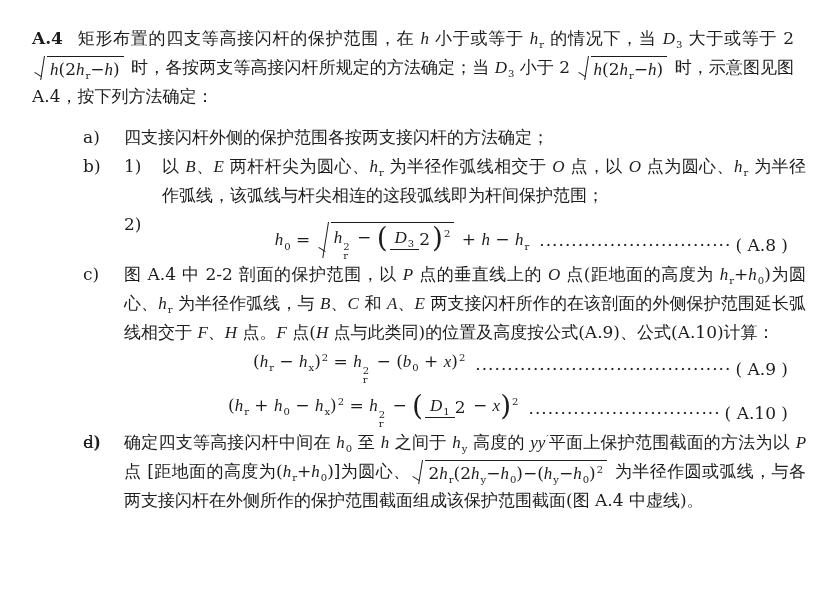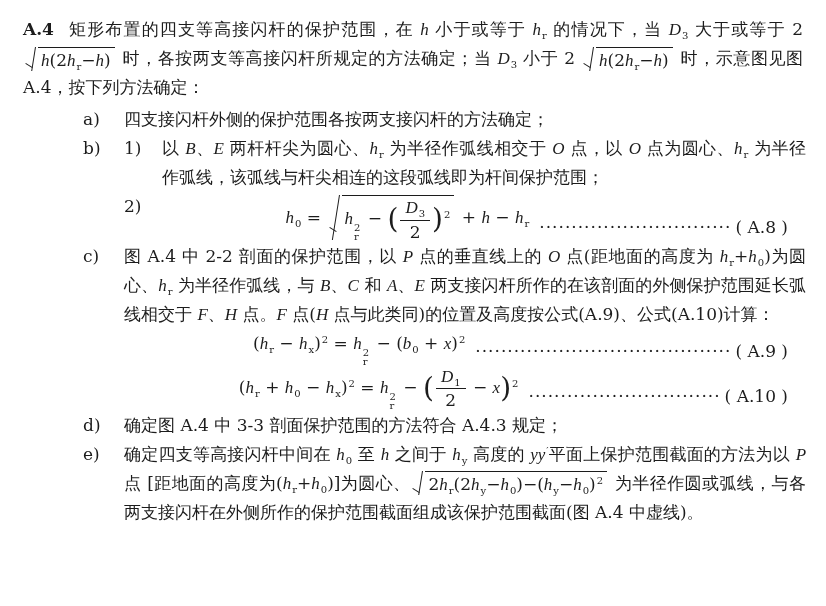--- a/index.html
+++ b/index.html
@@ -2,21 +2,21 @@
 <html><head>
 <meta charset="utf-8">
 <style>
   html,body{margin:0;padding:0;background:#ffffff;}
   body{
     width:826px;height:606px;overflow:hidden;box-sizing:border-box;
     padding:12px 20px 0 20px;
     font-family:"DejaVu Serif","Liberation Serif",serif;
     font-size:17px;line-height:29px;color:#1c1c1c;
   }
-  .intro{margin:3px;text-align:justify;}
+  .intro{margin:12px;text-align:justify;}
   .secnum{font-weight:bold;margin-right:14px;}
   .item{position:relative;text-align:justify;margin:0;}
   .l1{padding-left:104px;}
   .l1 > .label{position:absolute;left:63px;top:0;}
   .l2{padding-left:142px;}
   .l2 > .label{position:absolute;left:104px;top:0;}
   
   .var{font-family:"Liberation Serif","DejaVu Serif",serif;font-style:italic;}
   sub,sup{font-size:10px;line-height:0;}
   sub{vertical-align:-4px;margin-left:1px;}
@@ -27,21 +27,21 @@
   .ss span{display:block;}
   
   .sqrt{display:inline-flex;vertical-align:middle;margin:0 2px;}
   .sqrt-sign{position:relative;width:13px;align-self:stretch;flex:none;}
   .sqrt-sign::before{content:"";position:absolute;right:2px;top:0;bottom:2px;width:0;
       border-right:1.6px solid currentColor;transform:skewX(-9deg);transform-origin:top right;}
   .sqrt-sign::after{content:"";position:absolute;left:0;bottom:26%;width:8px;height:0;
       border-top:1.6px solid currentColor;transform:rotate(32deg);}
   .sqrt-body{border-top:1.6px solid currentColor;padding:1px 4px 0 3px;line-height:1.35;}
   
-  .frac{display:inline-flex;flex-direction:column;align-items:center;
+  .frac{display:inline-flex;flex-direction:row;align-items:center;
       vertical-align:middle;margin:0 2px;line-height:1.2;}
   .frac .num{border-bottom:1.5px solid currentColor;padding:0 5px 1px 5px;display:block;}
   .frac .den{padding-top:1px;display:block;}
   .bp{font-size:165%;line-height:1;vertical-align:middle;font-weight:300;}
   
   .formula-row{display:flex;align-items:flex-end;justify-content:flex-end;
       padding-right:18px;text-align:left;}
   .row-f8{min-height:50px;}
   .row-f9{min-height:30px;}
   .row-f10{min-height:44px;}
@@ -118,21 +118,20 @@
         </span> − <span class="bp">(</span><span class="frac">
           <span class="num"><i class="var">D</i><sub>1</sub></span>
           <span class="den">2</span>
         </span> − <i class="var">x</i><span class="bp">)</span><sup>2</sup></span>
     <span class="leader">······························</span>
     <span class="eqlabel">( A.10 )</span>
   </div>
 
   <div class="item l1">
     <span class="label">d)</span>
-    <span>确定图 A.4 中 3-3 剖面保护范围的方法符合 A.4.3 规定；</span>
   </div>
 
   <div class="item l1">
     <span class="label">e)</span>
     <span>确定四支等高接闪杆中间在 <i class="var">h</i><sub>0</sub> 至 <i class="var">h</i> 之间于 <i class="var">h</i><sub>y</sub> 高度的 <i class="var">yy</i><sup>′</sup>平面上保护范围截面的方法为以 <i class="var">P</i> 点 [距地面的高度为(<i class="var">h</i><sub>r</sub>+<i class="var">h</i><sub>0</sub>)]为圆心、<span class="sqrt">
           <span class="sqrt-sign"></span>
           <span class="sqrt-body">2<i class="var">h</i><sub>r</sub>(2<i class="var">h</i><sub>y</sub>−<i class="var">h</i><sub>0</sub>)−(<i class="var">h</i><sub>y</sub>−<i class="var">h</i><sub>0</sub>)<sup>2</sup></span>
         </span> 为半径作圆或弧线，与各两支接闪杆在外侧所作的保护范围截面组成该保护范围截面(图 A.4 中虚线)。</span>
   </div>
 

